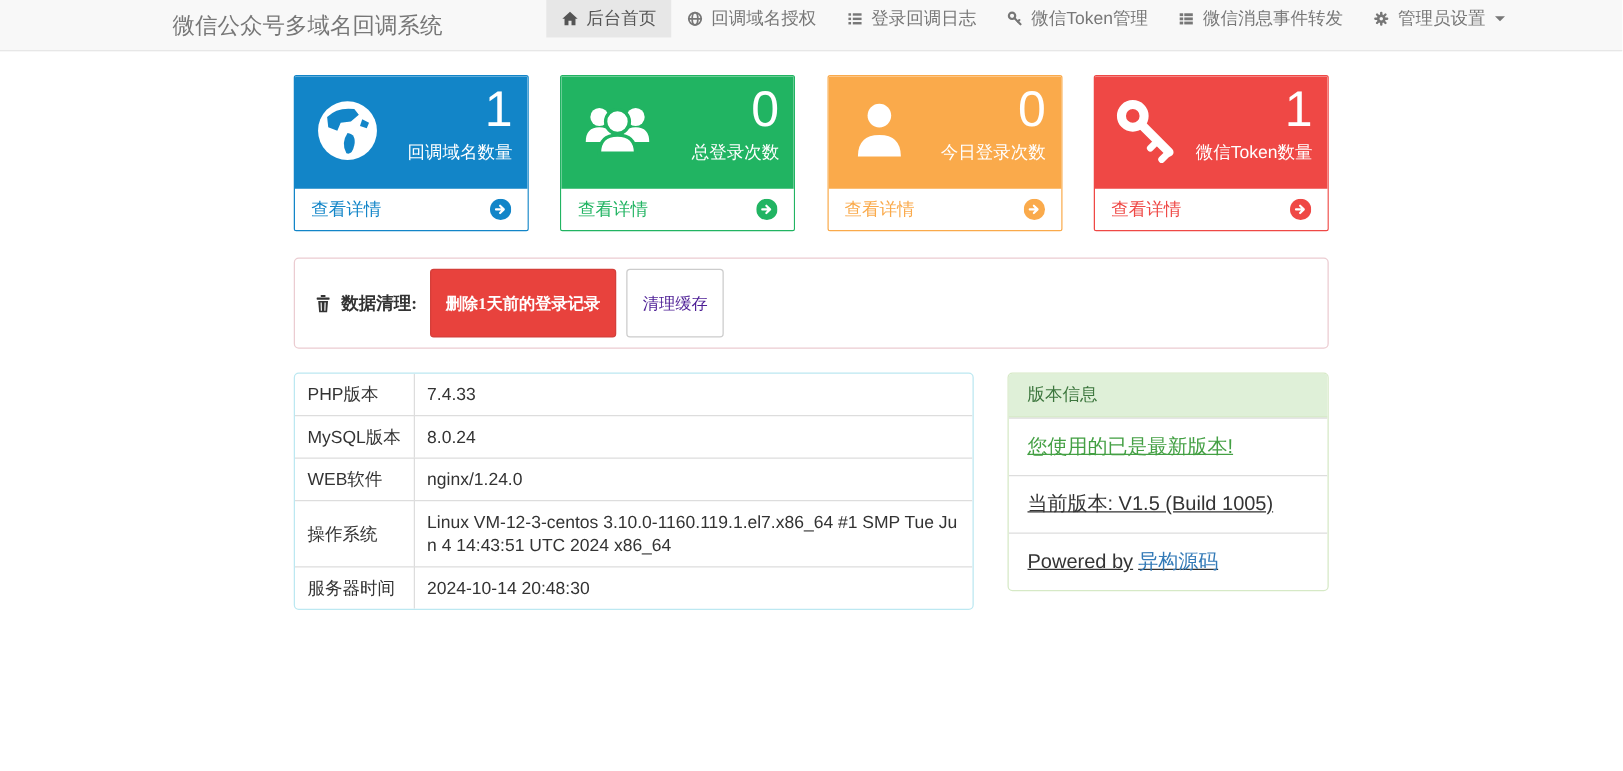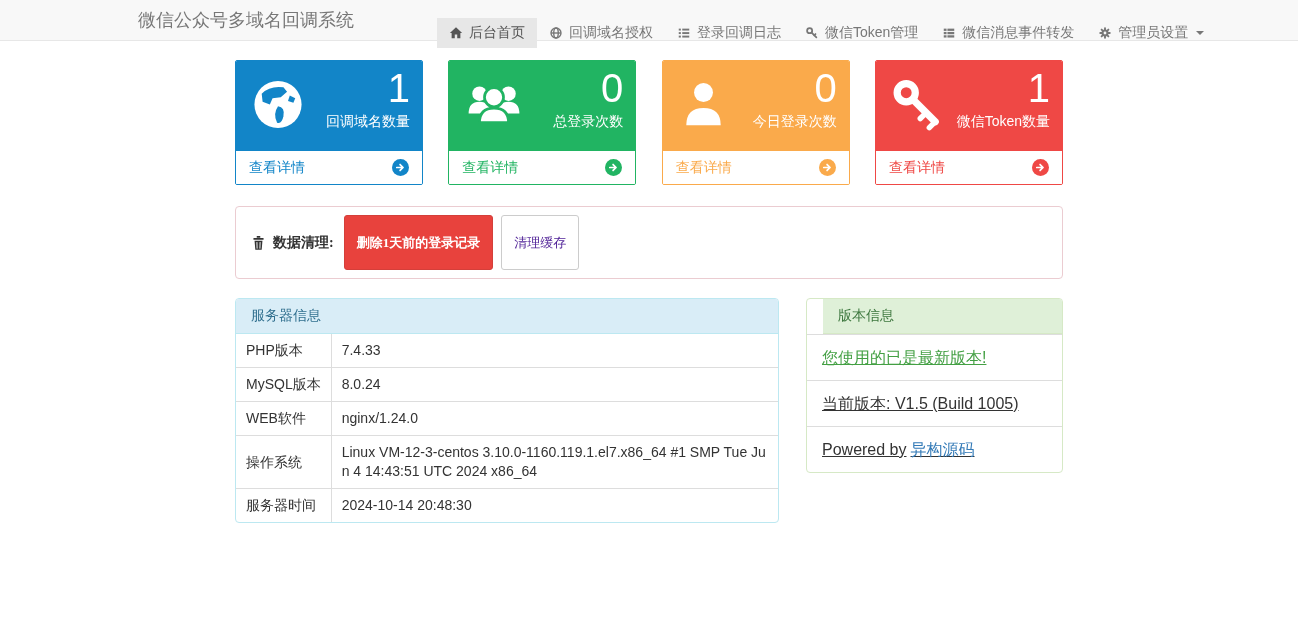--- a/index.html
+++ b/index.html
@@ -6,21 +6,21 @@
   html,body { background:#fff; }
   body {
     width:1298px; min-height:617px;
     font-family:"Liberation Sans","DejaVu Sans",sans-serif;
     color:#333; font-size:14px;
   }
 
   
   .navbar { position:relative; height:41px; background:#f8f8f8; border-bottom:1px solid #e7e7e7; }
   .brand { position:absolute; left:138px; top:0; line-height:40px; font-size:18px; color:#777; text-decoration:none; }
-  .nav-menu { position:absolute; left:437px; top:0; display:flex; height:30px;margin-top:18px; }
+  .nav-menu { position:absolute; left:437px; top:0; display:flex; height:30px; }
   .nav-item { display:flex; align-items:center; gap:6px; padding:0 12px; font-size:14px; color:#777; cursor:pointer; }
   .nav-item.active { background:#e7e7e7; color:#555; }
   .nav-item svg { width:14px; height:14px; flex:none; }
   .caret { width:0; height:0; border-left:4px solid transparent; border-right:4px solid transparent; border-top:4px solid #777; margin-left:2px; }
 
   
   .container { width:828px; margin:0 auto; }
 
   
   .cards-row { display:flex; justify-content:space-between; margin-top:19px; }
@@ -40,21 +40,21 @@
   .btn-danger { background:#e8423d; border-color:#d43f3a; color:#fff; font-weight:bold; }
   .btn-default { background:#fff; border-color:#ccc; color:#4c1d95; margin-left:8px; }
 
   
   .bottom-row { display:flex; gap:27px; margin-top:19px; padding-bottom:30px; }
   .panel { border-radius:4px; overflow:hidden; background:#fff; }
   .panel-server { width:544px; border:1px solid #bce8f1; }
   .panel-version { flex:1; border:1px solid #d6e9c6; align-self:flex-start; }
   .panel-heading { padding:8px 15px; font-size:14px; }
   .panel-server .panel-heading { background:#d9edf7; color:#31708f; border-bottom:1px solid #bce8f1; }
-  .panel-version .panel-heading { background:#dff0d8; color:#3c763d; border-bottom:1px solid #d6e9c6;margin-left:16px; }
+  .panel-version .panel-heading { background:#dff0d8; color:#3c763d; border-bottom:1px solid #d6e9c6; }
 
   .info-table { display:table; width:100%; }
   .info-row { display:table-row; }
   .info-label,.info-value { display:table-cell; padding:7px 10px; border-top:1px solid #ddd; font-size:14px; vertical-align:middle; line-height:19px; }
   .info-row:first-child .info-label, .info-row:first-child .info-value { border-top:none; }
   .info-label { width:63px; border-right:1px solid #ddd; white-space:nowrap; color:#333; }
   .info-value { word-break:break-all; color:#333; }
 
   .v-row { padding:13px 15px; border-top:1px solid #ddd; font-size:16px; line-height:19px; color:#333;text-decoration:underline; }
   .v-row:first-child { border-top:none; }
@@ -274,21 +274,20 @@
         </g>
       </svg>
     <span class="cleanup-label">数据清理:</span>
     <button class="btn btn-danger">删除1天前的登录记录</button>
     <button class="btn btn-default">清理缓存</button>
   </div>
 
   <div class="bottom-row">
 
     <div class="panel panel-server">
-      <div class="panel-heading">服务器信息</div>
       <div class="info-table">
         <div class="info-row">
           <div class="info-label">PHP版本</div>
           <div class="info-value">7.4.33</div>
         </div>
         <div class="info-row">
           <div class="info-label">MySQL版本</div>
           <div class="info-value">8.0.24</div>
         </div>
         <div class="info-row">

